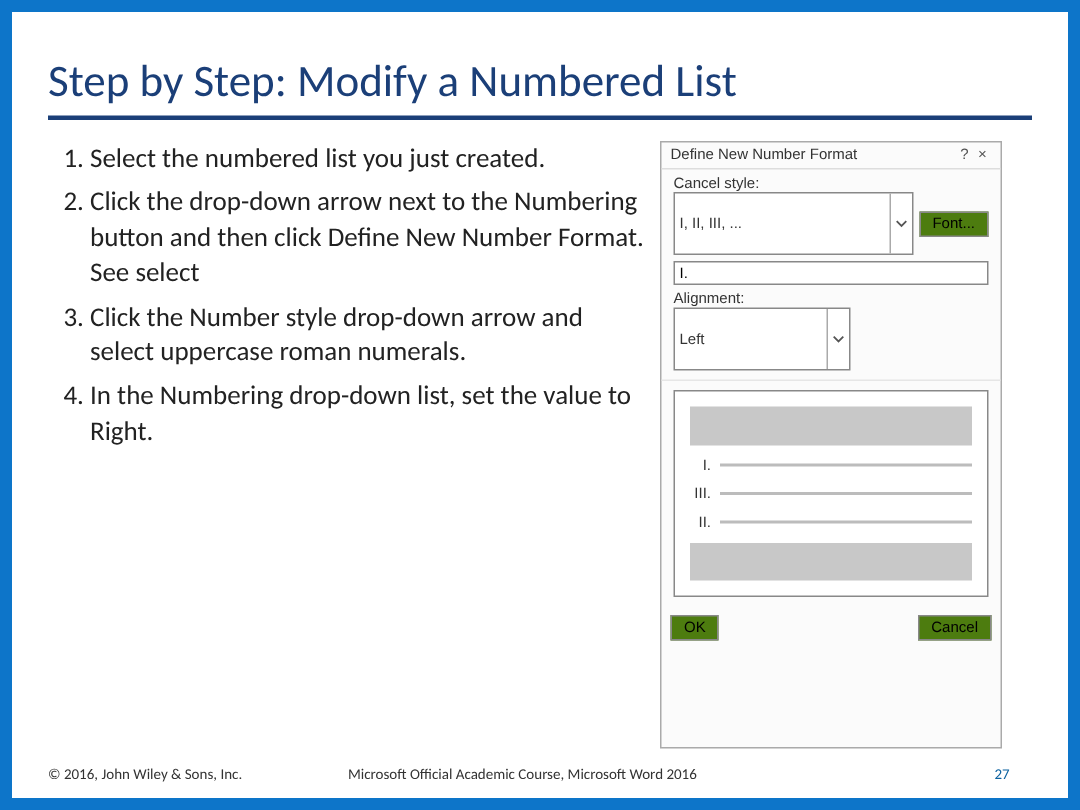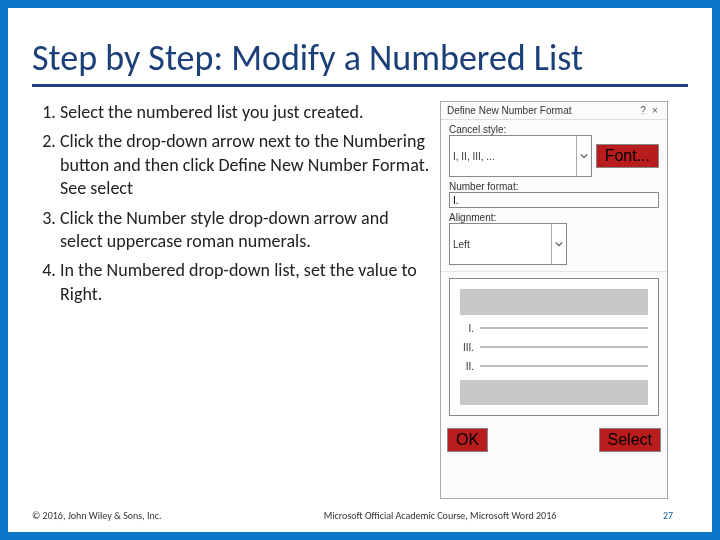--- a/index.html
+++ b/index.html
@@ -1,58 +1,58 @@
 <!DOCTYPE html>
 <html><head>
 <meta charset="utf-8">
 <style>
   html,body{margin:0;padding:0;width:720px;height:540px;background:#fff;font-family:Calibri,Arial,sans-serif;color:#222}
   .frame{box-sizing:border-box;width:720px;height:540px;border:8px solid #0d75c9;padding:22px 24px 10px 24px;display:flex;flex-direction:column}
-  h1{margin:6px 0 4px 0;font-size:36px;font-weight:500;color:#1b3f78}
+  h1{margin:6px 0 4px 0;font-size:30px;font-weight:500;color:#1b3f78}
   .rule{height:3px;background:#1b3f78;margin-bottom:14px}
   .body{display:flex;gap:10px;flex:1}
   ol.steps{margin:0;padding-left:28px;font-size:18px;line-height:1.3;max-width:370px}
   ol.steps li{margin-bottom:6px}
   b{font-weight:400}
   .dialog{width:226px;border:1px solid #aaa;background:#fbfbfb;font-family:'Segoe UI',sans-serif;font-size:10px;color:#333}
   .dlg-title{display:flex;align-items:center;border-bottom:1px solid #ddd;padding:3px 6px;font-size:10px}
   .dlg-title .t{flex:1}
   .dlg-title span.icon{width:12px;text-align:center;color:#555}
   .grp{padding:4px 8px 2px 8px;border-bottom:1px solid #e6e6e6}
   .grp .hdr{font-size:10px;margin-bottom:2px}
   .row{display:flex;gap:4px;align-items:center;margin-bottom:4px}
   .dd{flex:1;border:1px solid #888;background:#fff;display:flex;height:16px;align-items:center;padding:12px 3px;font-size:10px;position:relative}
   .dd .arrow{position:absolute;right:0;top:0;bottom:0;width:14px;border-left:1px solid #aaa;display:flex;align-items:center;justify-content:center}
-  .btn{border:1px solid #888;background:#b91c1c;font-size:16px;padding:2px 8px}
+  .btn{border:1px solid #888;background:#4d7c0f;font-size:10px;padding:2px 8px}
   .input{border:1px solid #888;background:#fff;height:16px;width:100%;font-size:10px;padding:0 3px;box-sizing:border-box}
   .preview{border:1px solid #888;margin:6px 8px;background:#fff;height:116px;padding:10px;display:flex;flex-direction:column;gap:8px}
   .prow{display:flex;align-items:center;gap:6px}
   .bar{height:2px;background:#bcbcbc;flex:1}
   .thinbar{height:1px;background:#c8c8c8;flex:1}
   .num{width:14px;text-align:right;font-size:10px}
   .dlg-foot{display:flex;justify-content:space-between;gap:6px;padding:6px}
   .footer{display:flex;font-size:10px;color:#333;padding-top:10px}
   .footer .l{flex:0 0 200px}
-  .footer .c{flex:1;text-align:center}
+  .footer .c{flex:1;text-align:left}
   .footer .r{flex:0 0 40px;text-align:center;color:#0d62a0}
   svg.chev{width:8px;height:8px}
 </style>
 </head>
 <body>
 
 <div class="frame">
   <h1>Step by Step: Modify a Numbered List</h1>
   <div class="rule"></div>
 
   <div class="body">
     <ol class="steps">
       <li><span>Select the numbered list you just created.</span></li>
       <li><span>Click the </span><b>drop-down arrow</b><span> next to the Numbering button and then click </span><b>Define New Number Format</b><span>. See select</span></li>
       <li><span>Click the </span><b>Number style</b><span> drop-down arrow and select </span><b>uppercase roman numerals</b><span>.</span></li>
-      <li><span>In the </span><b>Numbered</b><span> drop-down list, set the value to </span><b>Right.</b><span></span></li>
+      <li><span>In the </span><b>Numbering</b><span> drop-down list, set the value to </span><b>Right.</b><span></span></li>
     </ol>
 
     <div class="dialog">
       <div class="dlg-title">
         <span class="t">Define New Number Format</span>
         <span class="icon">?</span>
         <span class="icon">×</span>
       </div>
       <div class="grp">
         <div>Cancel style:</div>
@@ -60,21 +60,20 @@
           <div class="dd">
             <span>I, II, III, ...</span>
             <span class="arrow">
                 <svg class="chev" viewBox="0 0 10 10">
                   <path d="M1 3 L5 7 L9 3" fill="none" stroke="#555" stroke-width="1.5"></path>
                 </svg>
               </span>
           </div>
           <button class="btn">Font...</button>
         </div>
-        <div>Number format:</div>
         <div class="row">
           <input class="input" value="I." style="">
         </div>
         <div>Alignment:</div>
         <div class="row">
           <div class="dd" style="max-width:110px">
             <span>Left</span>
             <span class="arrow">
                 <svg class="chev" viewBox="0 0 10 10">
                   <path d="M1 3 L5 7 L9 3" fill="none" stroke="#555" stroke-width="1.5"></path>
@@ -94,21 +93,21 @@
             <span class="bar"></span>
           </div>
         <div class="prow">
             <span class="num">II.</span>
             <span class="bar"></span>
           </div>
         <div class="thinbar"></div>
       </div>
       <div class="dlg-foot">
         <button class="btn">OK</button>
-        <button class="btn">Select</button>
+        <button class="btn">Cancel</button>
       </div>
     </div>
   </div>
 
   <div class="footer">
     <div class="l">© 2016, John Wiley &amp; Sons, Inc.</div>
     <div class="c">Microsoft Official Academic Course, Microsoft Word 2016</div>
     <div class="r">27</div>
   </div>
 </div>

